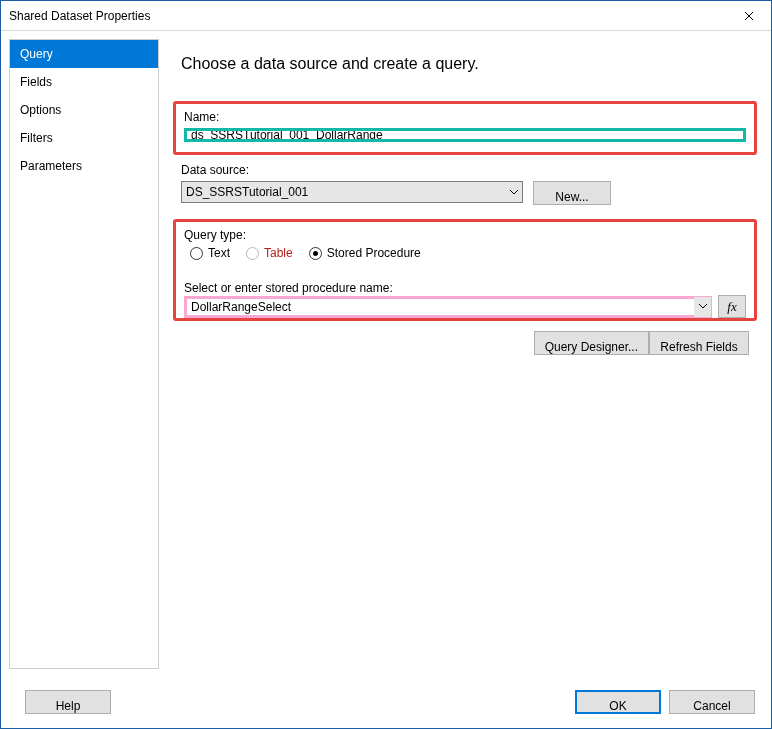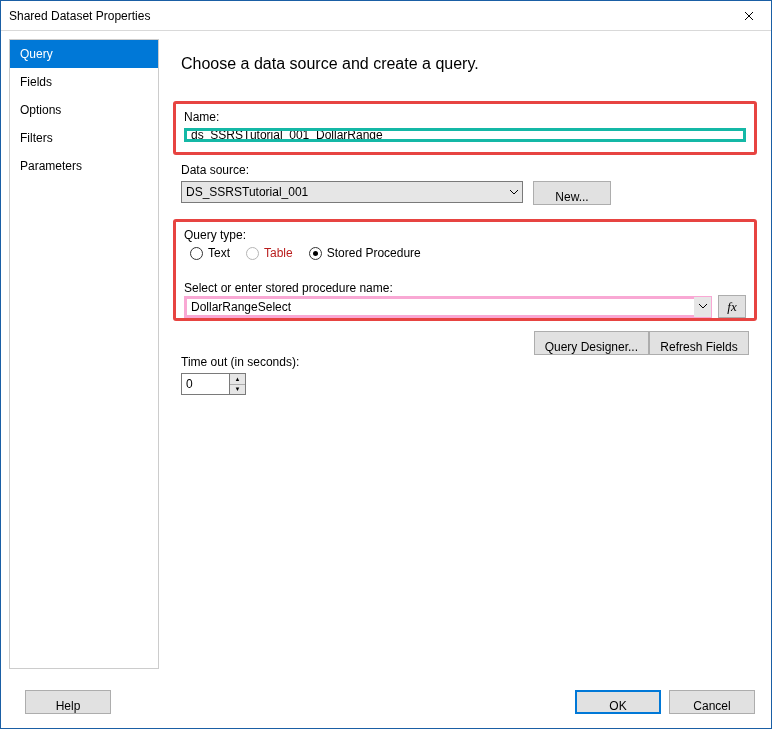--- a/index.html
+++ b/index.html
@@ -317,30 +317,20 @@
             <span>fx</span>
           </div>
       </div>
     </div>
 
     <div class="action-row">
       <button class="btn">Query Designer...</button>
       <button class="btn">Refresh Fields</button>
     </div>
 
-    <div class="group">
-      <span class="label">Time out (in seconds):</span>
-      <div class="spinner-row">
-        <input class="spinner-input" type="text" value="0" style="">
-        <div class="spinner-btns">
-          <div>▲</div>
-          <div>▼</div>
-        </div>
-      </div>
-    </div>
 
   </div>
 </div>
 
 <div class="footer">
   <button class="btn help-btn">Help</button>
   <span class="spacer"></span>
   <button class="btn default">OK</button>
   <button class="btn">Cancel</button>
 </div>

